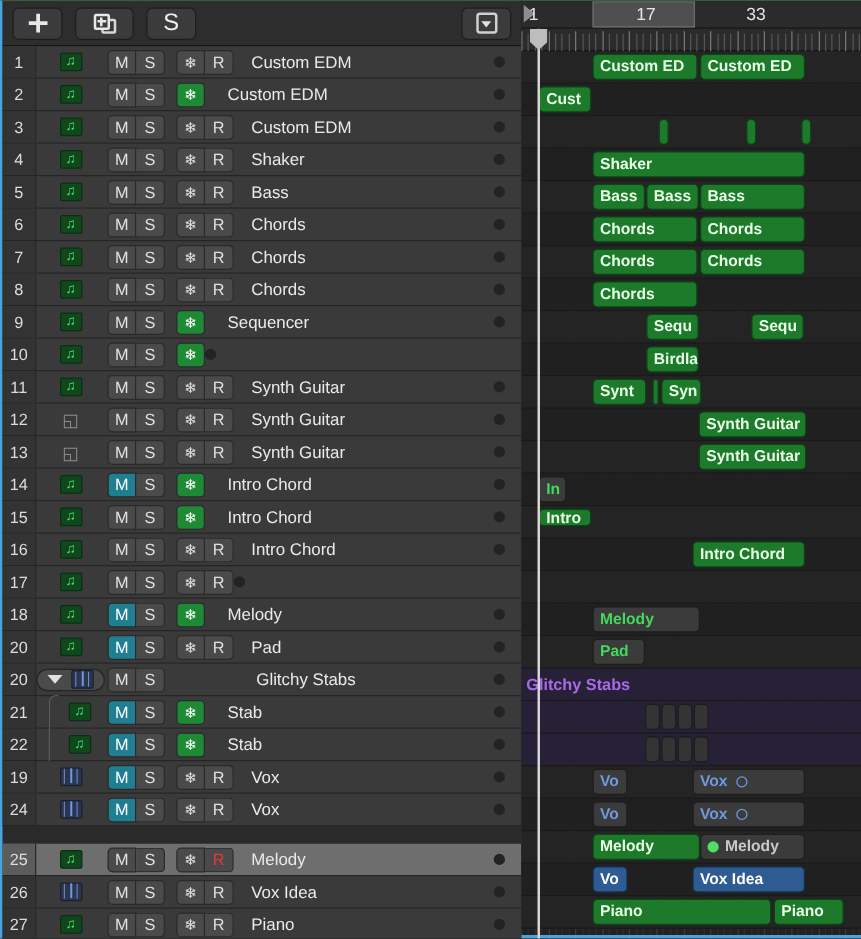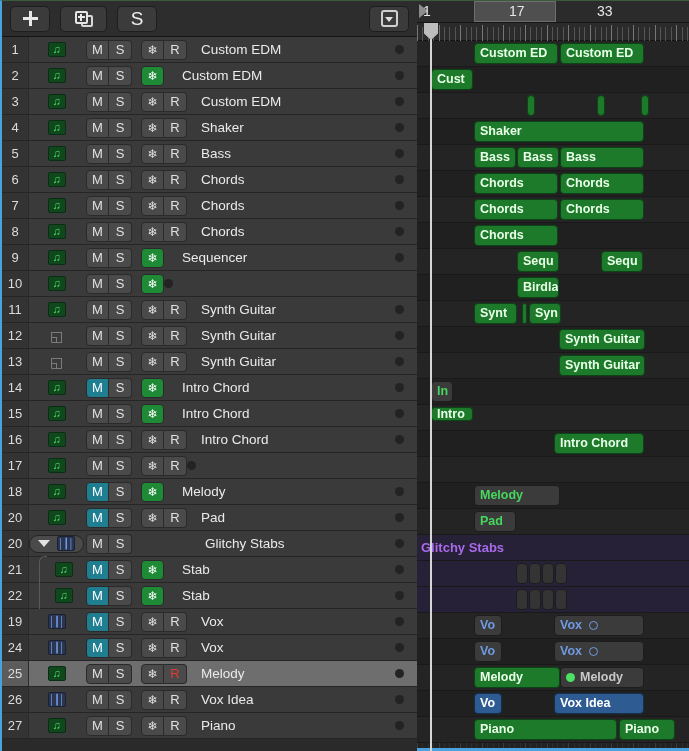--- a/index.html
+++ b/index.html
@@ -77,21 +77,21 @@
 
   
   #track-list { position: relative; width: 100%; }
   .trk {
     height: 26px; width: 100%;
     display: flex; align-items: center;
     background: #3a3a3a;
     border-bottom: 1px solid #252525;
     position: relative;
   }
-  .trk.selected { background: #6e6e6e; }
+  .trk.selected { background: #6e6e6e; margin-top: 14px; }
   .trk.group-hdr { background: #3a3a3a; }
 
   .trk-num {
     width: 27px; text-align: center;
     color: #dcdcdc; font-size: 13px;
     flex: 0 0 27px;
     border-right: 1px solid #2a2a2a;
     height: 100%; display: flex; align-items: center; justify-content: center;
     background: #333333;
   }

